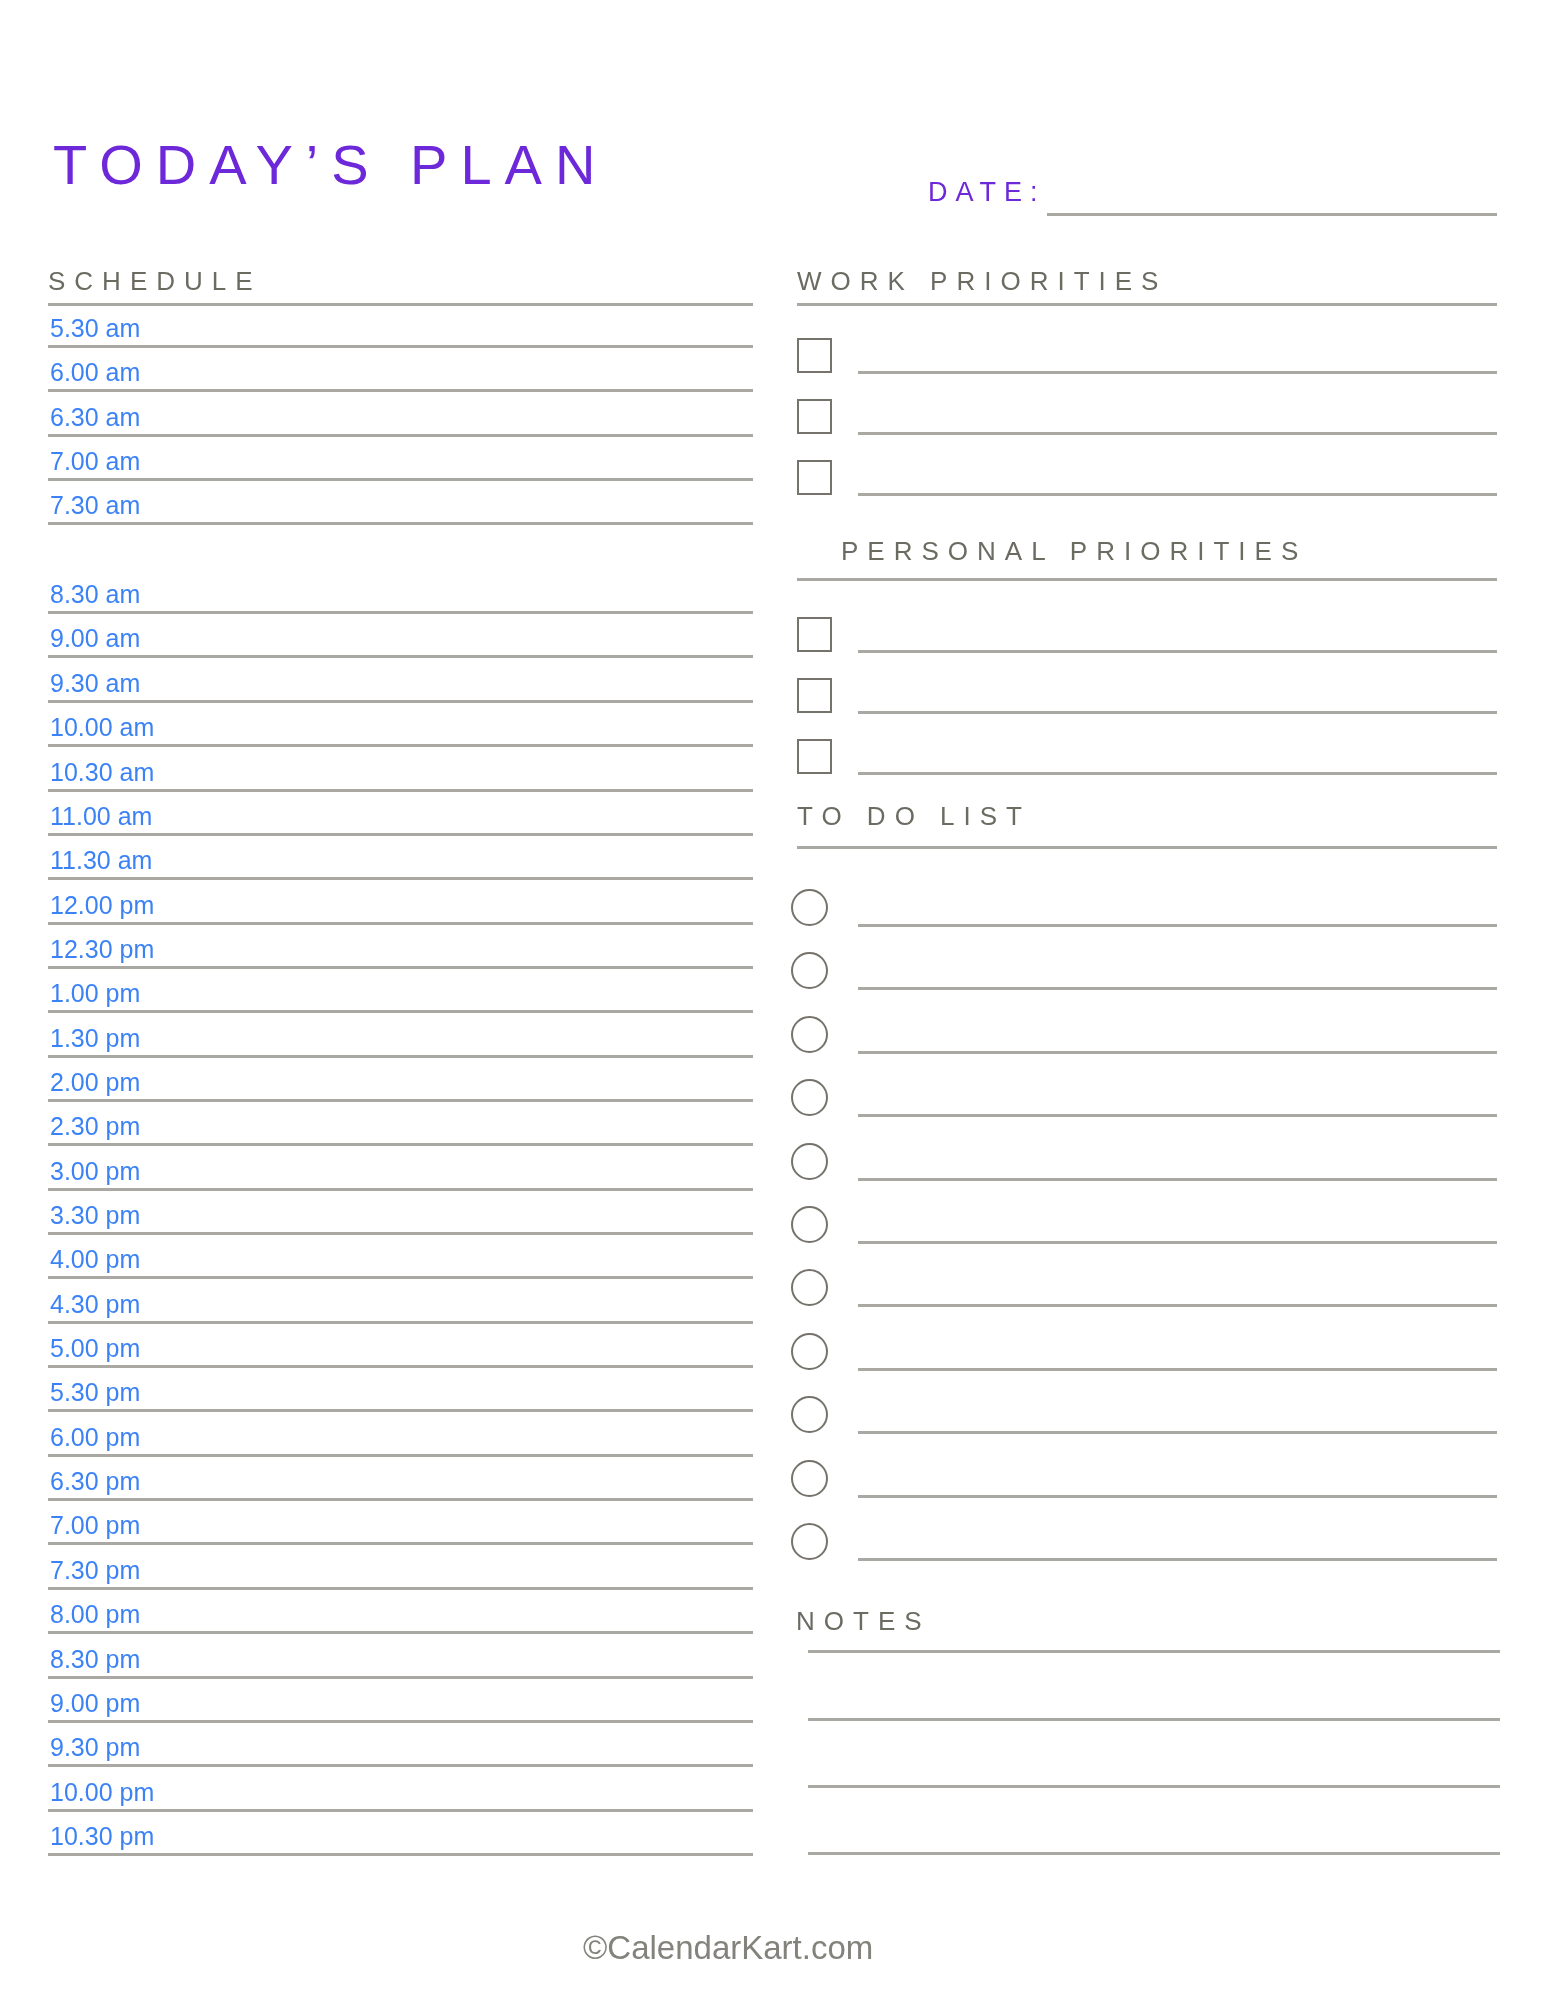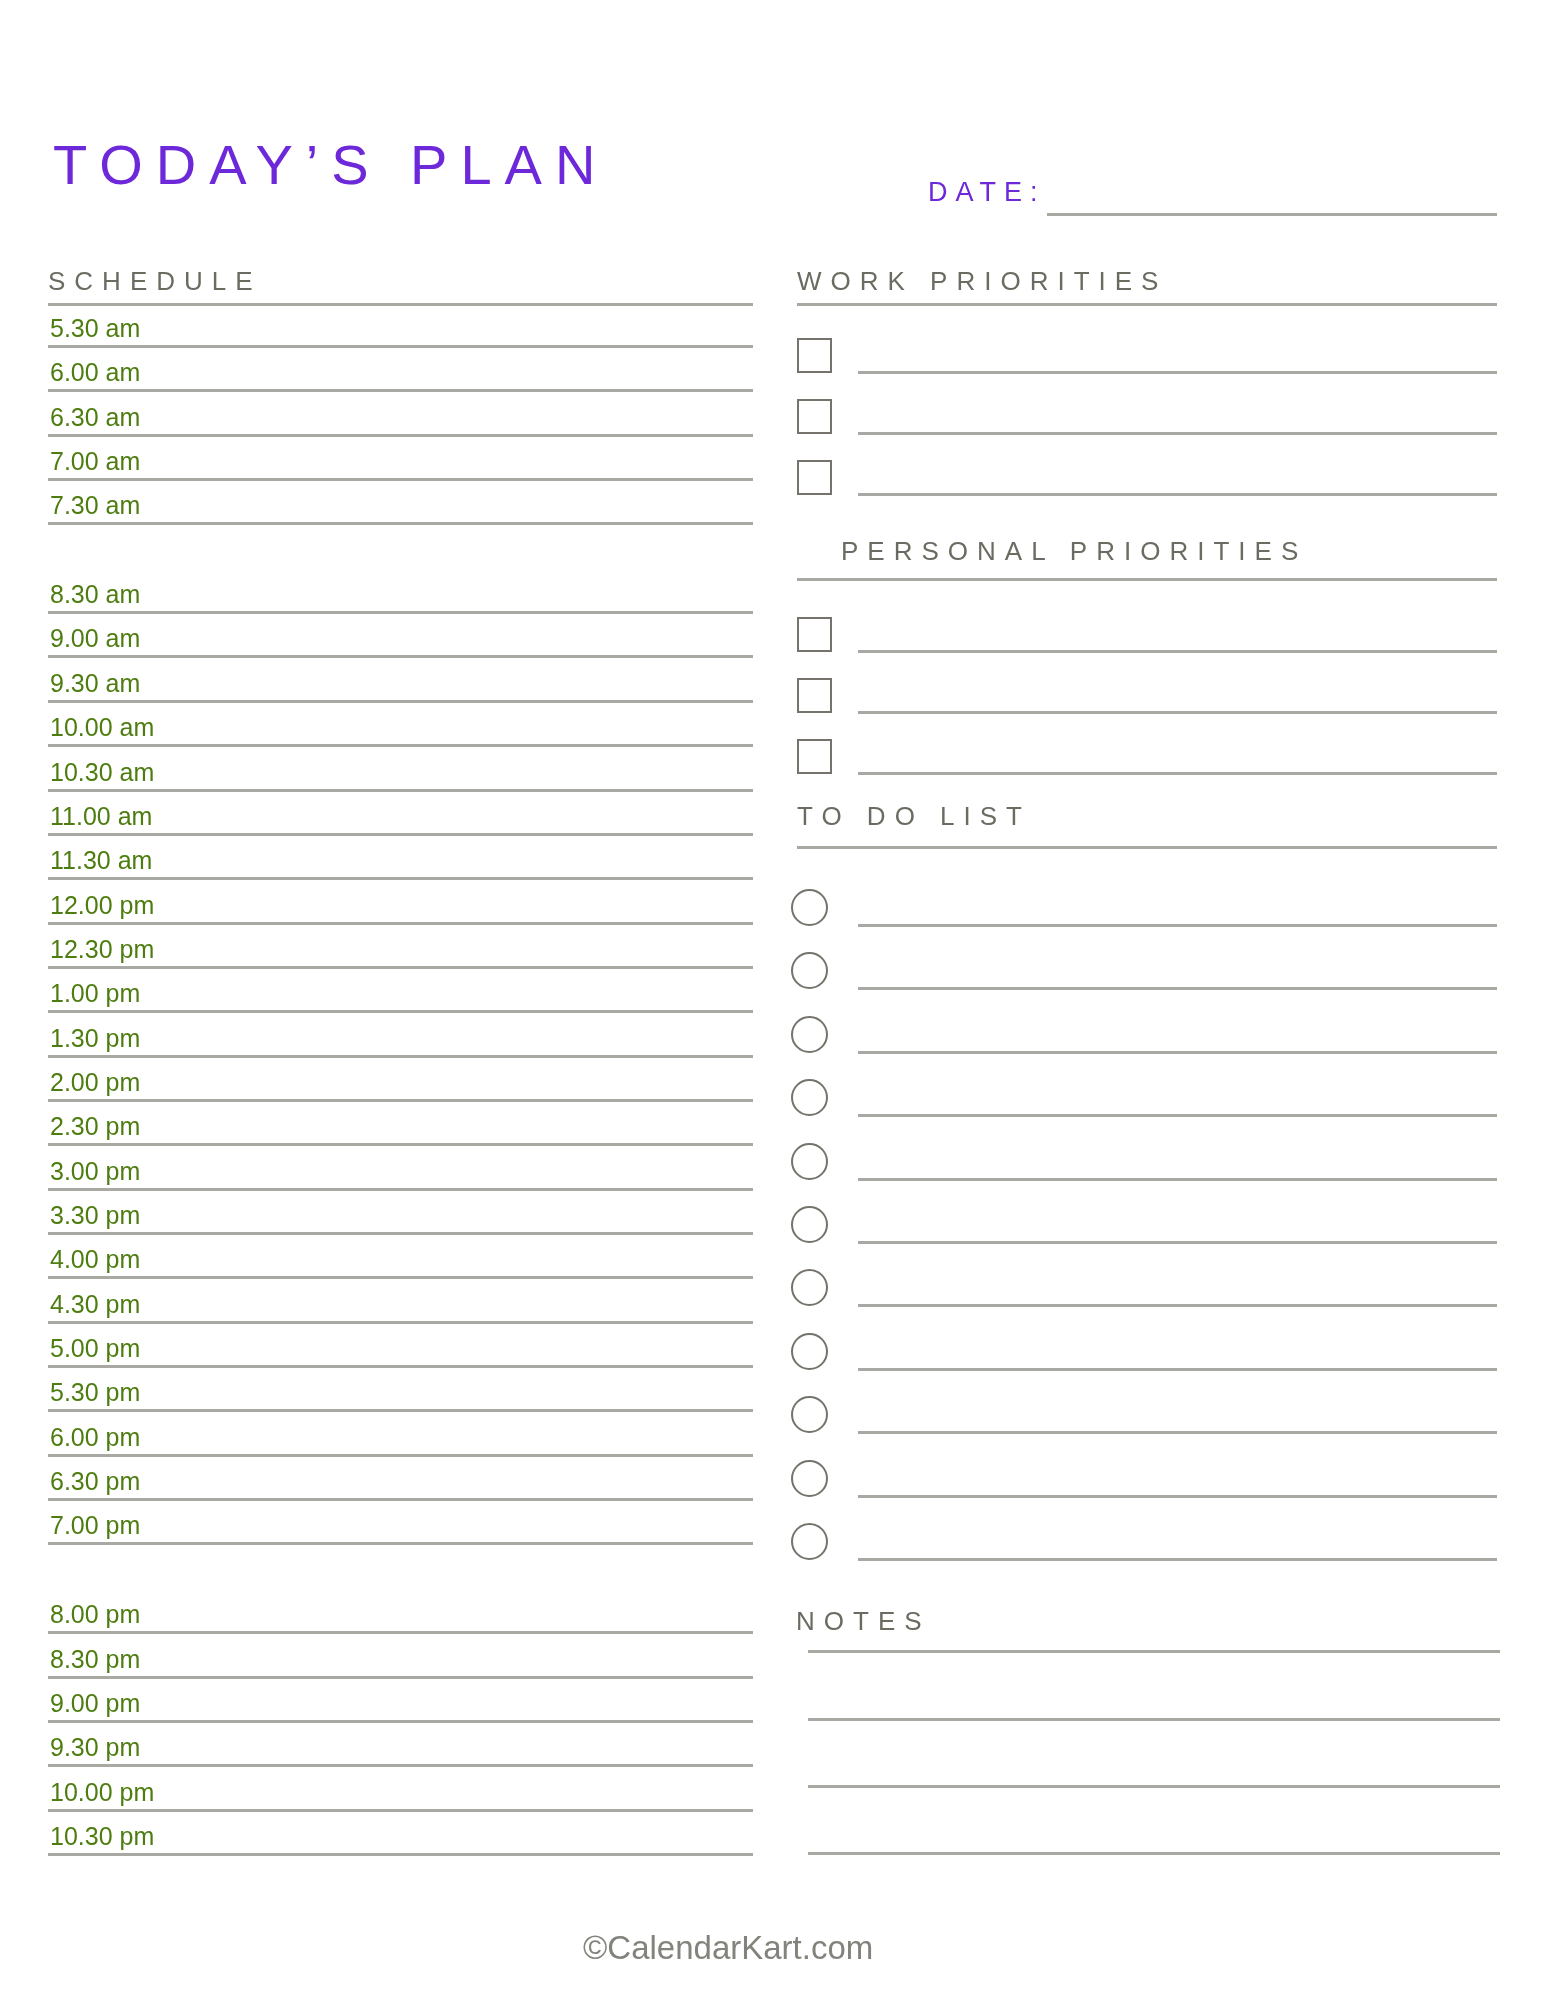--- a/index.html
+++ b/index.html
@@ -36,21 +36,21 @@
   .rule{background:#a9a8a3;height:3px;}
   
   .schedule-underline{left:48px;top:303px;width:705px;}
   .schedule-row{
     position:absolute;left:48px;width:705px;height:36px;
     top:calc(312px + var(--i) * 44.35px);
   }
   .schedule-row .time{
     position:absolute;left:2px;bottom:7px;
     font-size:25px;line-height:1;
-    color:#4d7c0f;white-space:nowrap;
+    color:#3b82f6;white-space:nowrap;
   }
   .schedule-row .row-rule{position:absolute;left:0;right:0;bottom:0;height:3px;background:#a9a8a3;}
   
   .right-underline{left:797px;width:700px;}
   .cb-row{
     position:absolute;left:797px;width:700px;height:36px;
   }
   .cb-row.work{top:calc(338px + var(--i) * 61px);}
   .cb-row.personal{top:calc(617px + var(--i) * 61px);}
   .checkbox{
@@ -198,20 +198,24 @@
       <span class="row-rule"></span>
     </div>
     <div class="schedule-row" style="--i: 26;">
       <span class="time">6.30 pm</span>
       <span class="row-rule"></span>
     </div>
     <div class="schedule-row" style="--i: 27;">
       <span class="time">7.00 pm</span>
       <span class="row-rule"></span>
     </div>
+    <div class="schedule-row" style="--i: 28;">
+      <span class="time">7.30 pm</span>
+      <span class="row-rule"></span>
+    </div>
     <div class="schedule-row" style="--i: 29;">
       <span class="time">8.00 pm</span>
       <span class="row-rule"></span>
     </div>
     <div class="schedule-row" style="--i: 30;">
       <span class="time">8.30 pm</span>
       <span class="row-rule"></span>
     </div>
     <div class="schedule-row" style="--i: 31;">
       <span class="time">9.00 pm</span>

